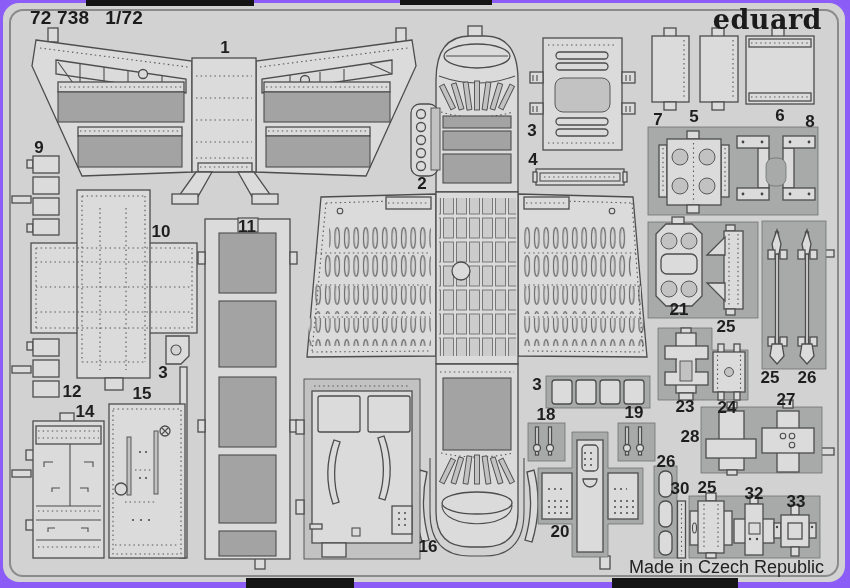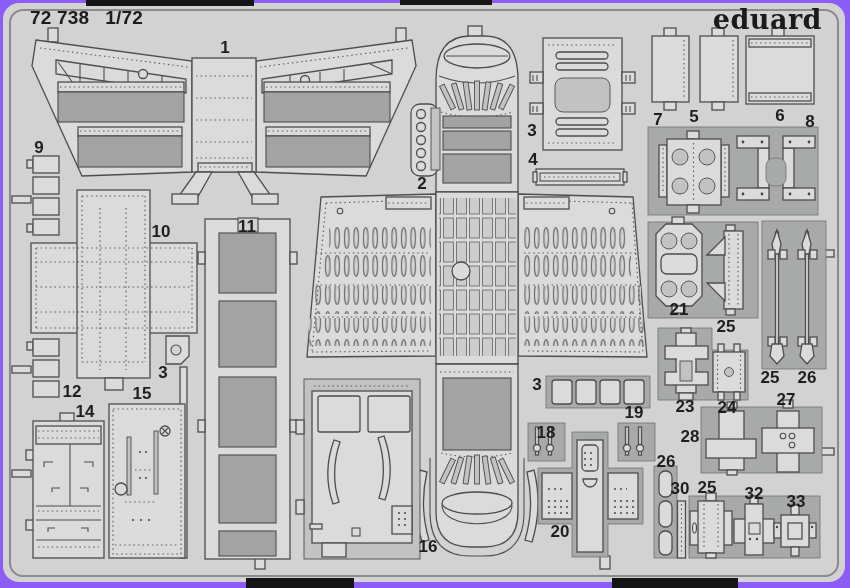--- a/index.html
+++ b/index.html
@@ -467,39 +467,40 @@
       <rect class="blk" x="612" y="578" width="126" height="10"></rect>
     </g>
   </svg>
 
   <div class="hdr">
     <span>72 738</span>
     <span>1/72</span>
   </div>
   <div class="logo">eduard</div>
 
+  <div class="madein">Made in Czech Republic</div>
 
   <span class="pn" style="left:225px;top:48px">1</span>
   <span class="pn" style="left:422px;top:184px">2</span>
   <span class="pn" style="left:532px;top:131px">3</span>
   <span class="pn" style="left:533px;top:160px">4</span>
   <span class="pn" style="left:694px;top:117px">5</span>
   <span class="pn" style="left:780px;top:116px">6</span>
   <span class="pn" style="left:658px;top:120px">7</span>
   <span class="pn" style="left:810px;top:122px">8</span>
   <span class="pn" style="left:39px;top:148px">9</span>
   <span class="pn" style="left:161px;top:232px">10</span>
   <span class="pn" style="left:247px;top:227px">11</span>
   <span class="pn" style="left:72px;top:392px">12</span>
   <span class="pn" style="left:163px;top:373px">3</span>
   <span class="pn" style="left:85px;top:412px">14</span>
   <span class="pn" style="left:142px;top:394px">15</span>
   <span class="pn" style="left:428px;top:547px">16</span>
   <span class="pn" style="left:537px;top:385px">3</span>
-  <span class="pn" style="left:546px;top:433px">18</span>
+  <span class="pn" style="left:546px;top:415px">18</span>
   <span class="pn" style="left:634px;top:413px">19</span>
   <span class="pn" style="left:560px;top:532px">20</span>
   <span class="pn" style="left:679px;top:310px">21</span>
   <span class="pn" style="left:726px;top:327px">25</span>
   <span class="pn" style="left:685px;top:407px">23</span>
   <span class="pn" style="left:727px;top:408px">24</span>
   <span class="pn" style="left:770px;top:378px">25</span>
   <span class="pn" style="left:807px;top:378px">26</span>
   <span class="pn" style="left:786px;top:400px">27</span>
   <span class="pn" style="left:690px;top:437px">28</span>

